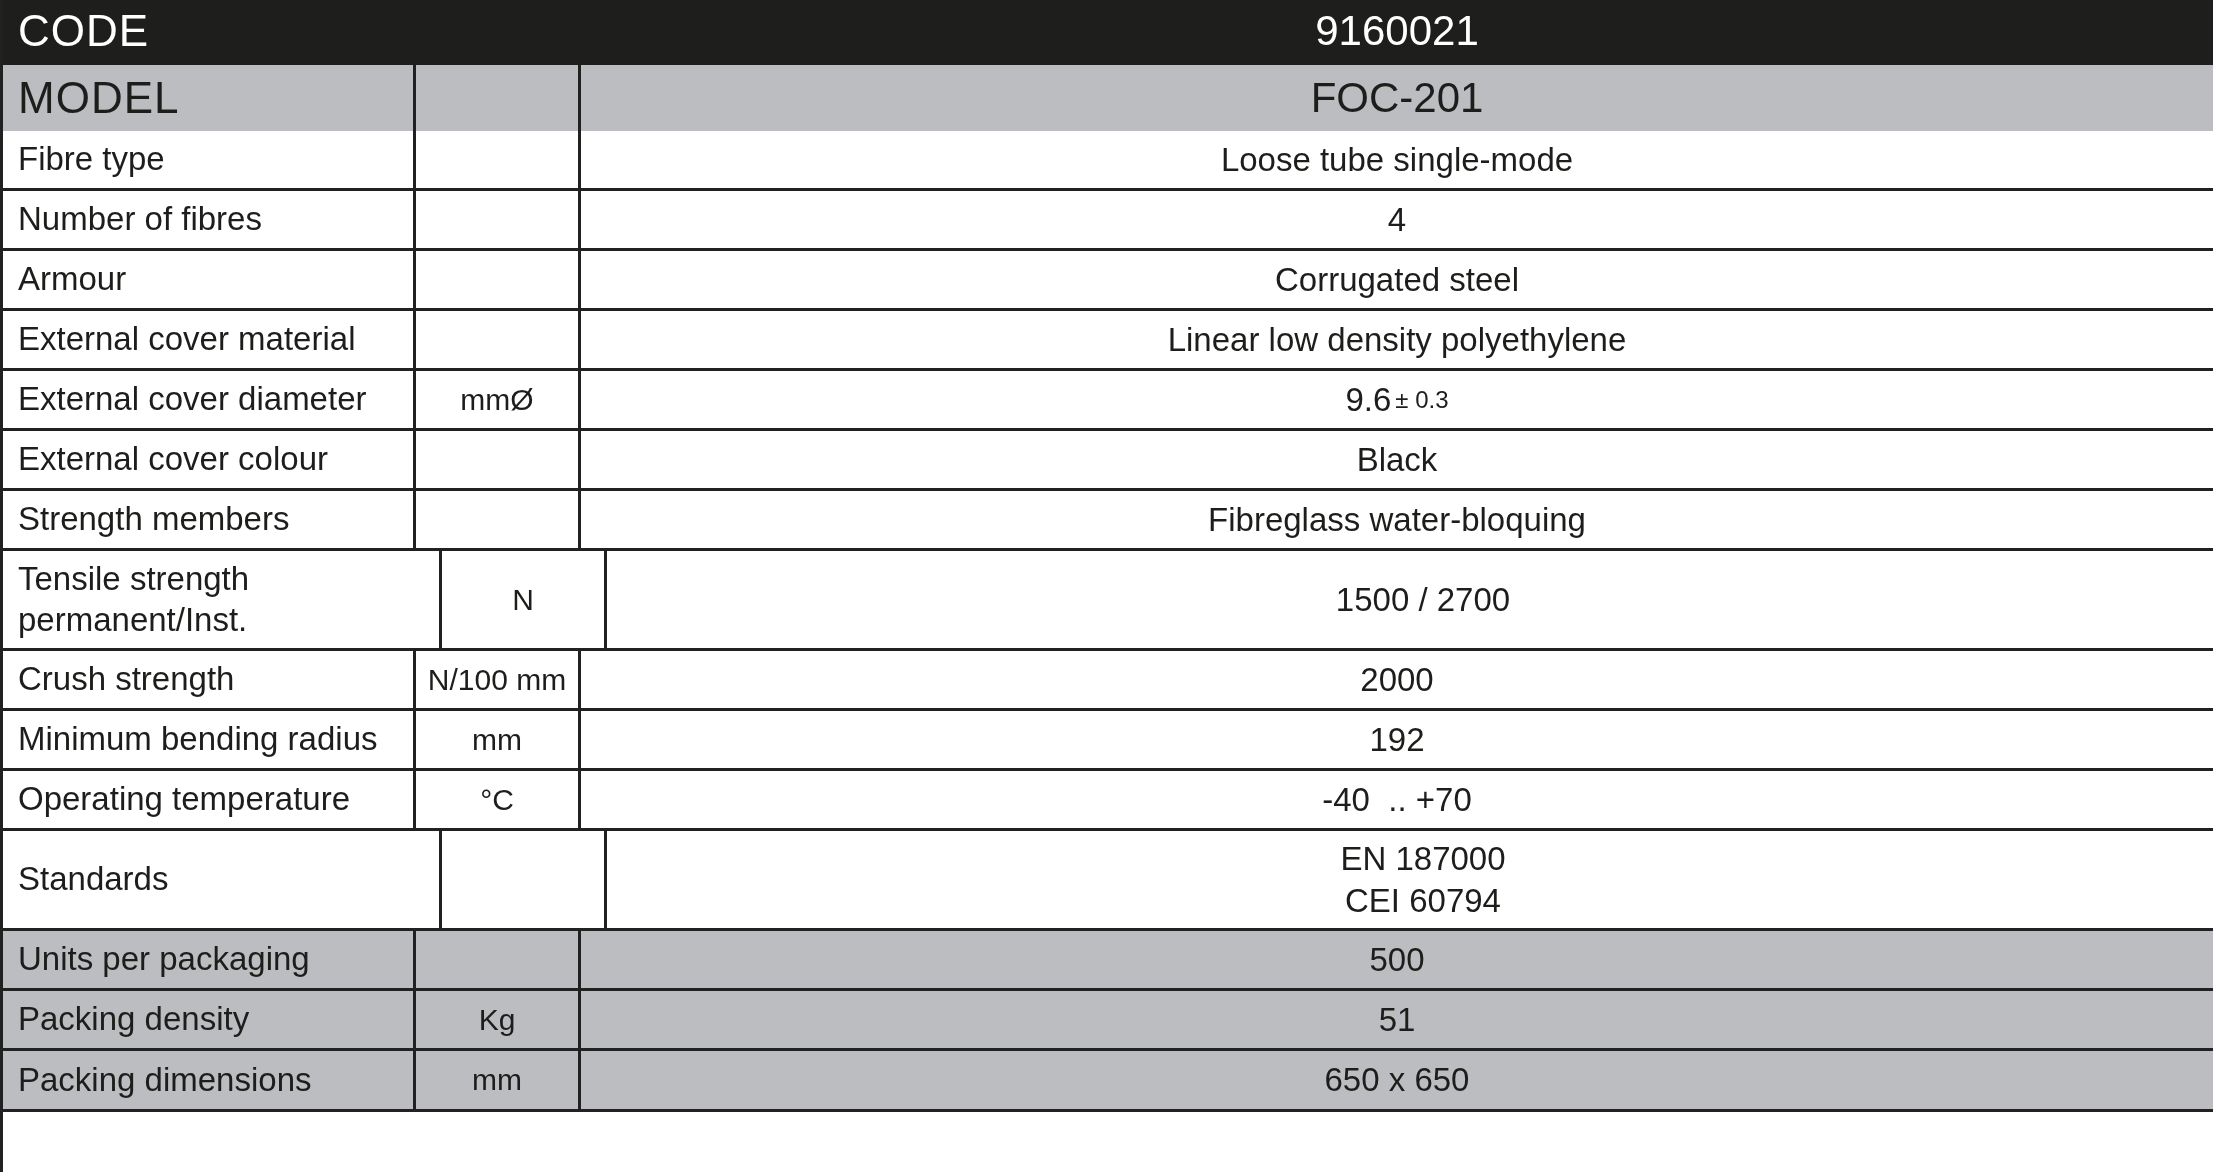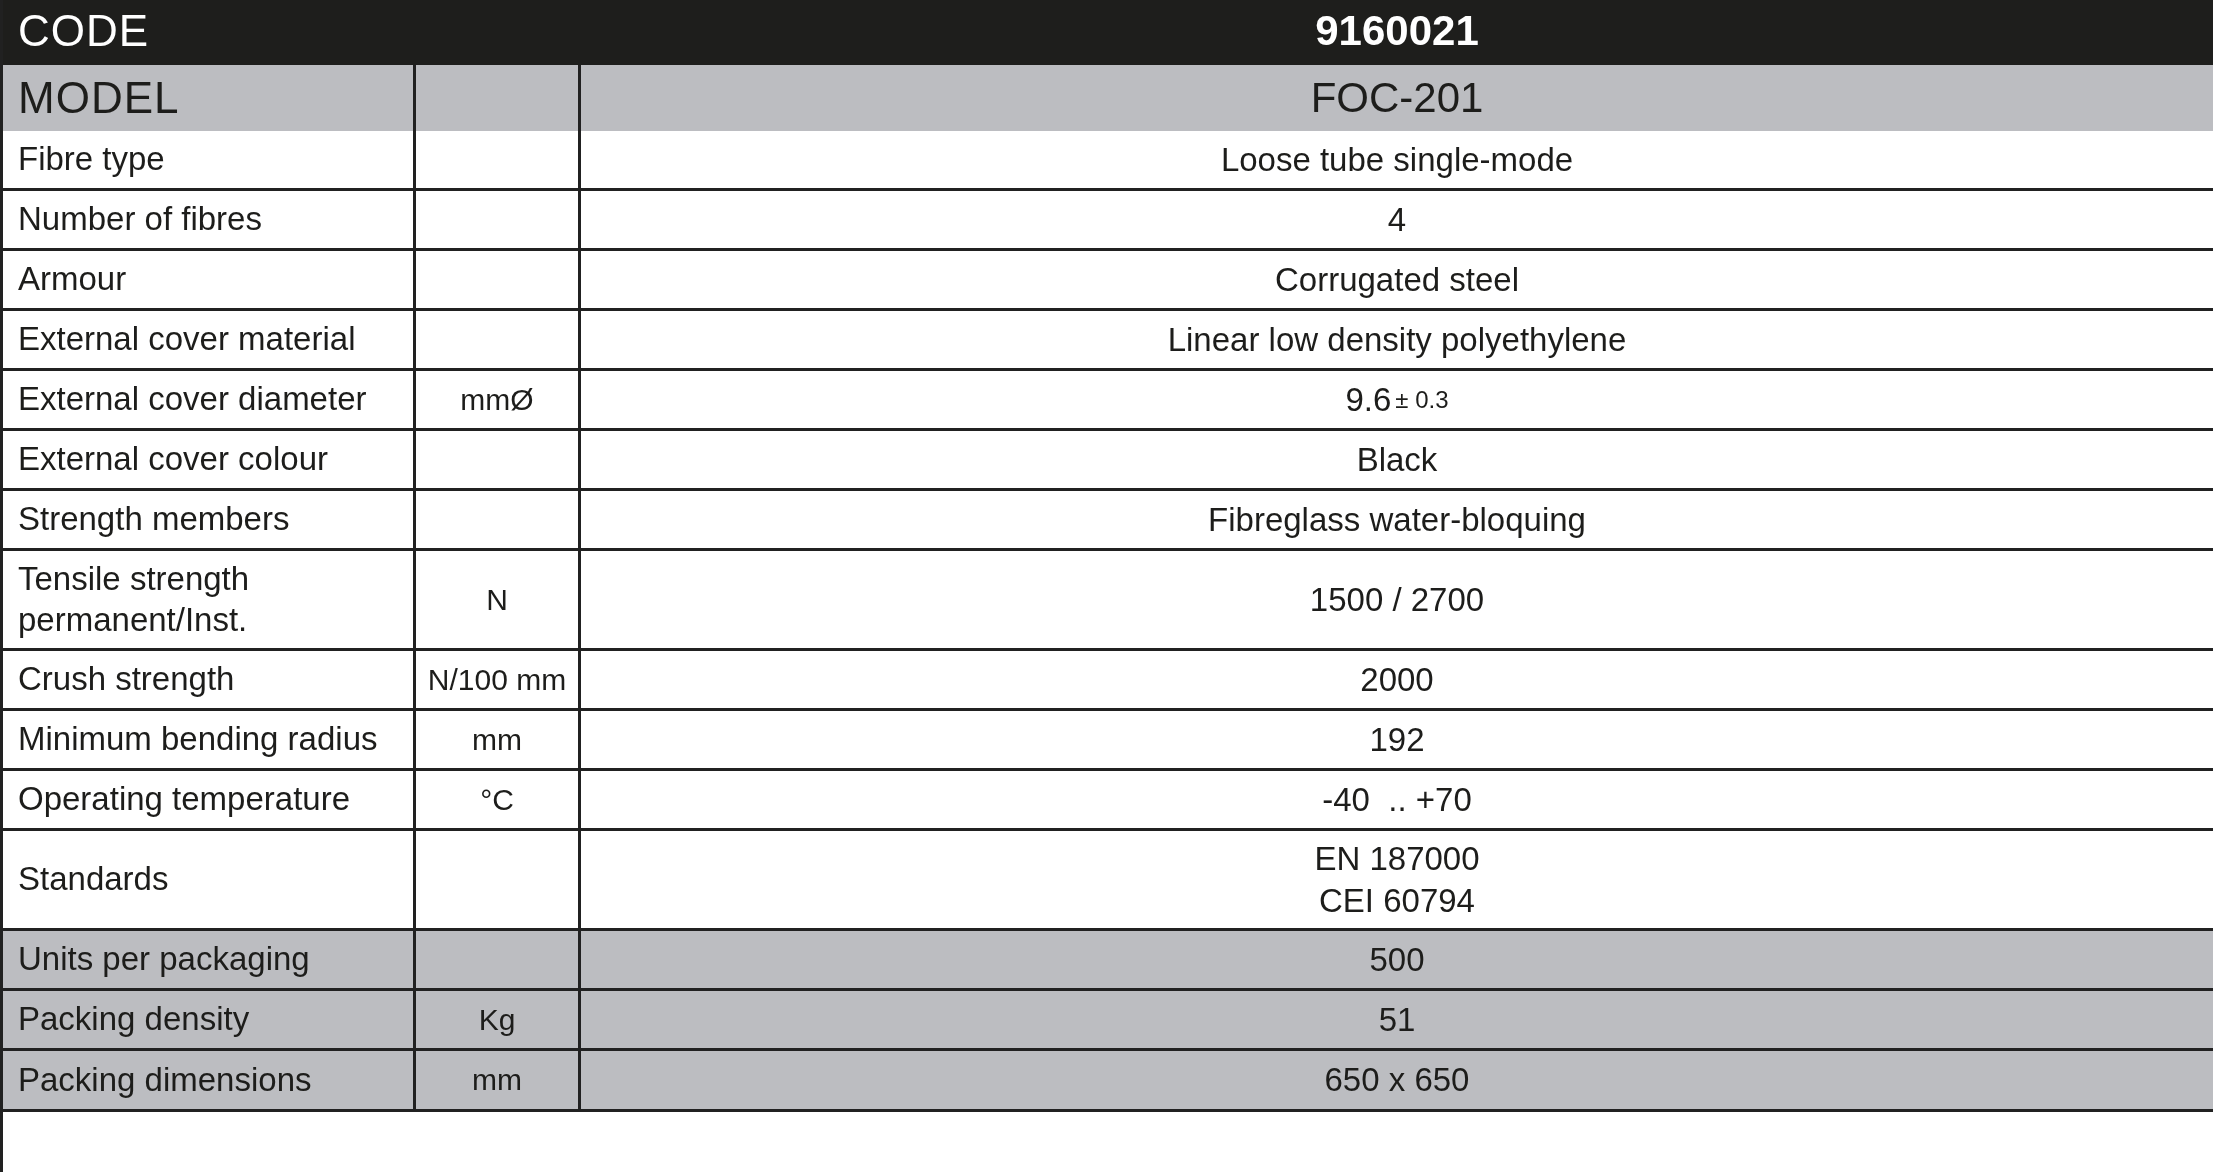--- a/index.html
+++ b/index.html
@@ -18,21 +18,21 @@
     position:absolute;left:0;top:0;width:2213px;height:1172px;
     display:flex;flex-direction:column;
     border-left:3px solid var(--grid);
     background:var(--row-bg);
   }
   .row{
     display:flex;flex:0 0 auto;height:60px;
     background:var(--row-bg);
     border-bottom:3px solid var(--grid);
   }
-  .row.tall{height:100px;}
+  .row.tall{height:100px;gap:26px;}
   .row.code{height:65px;background:var(--header-bg);color:var(--header-text);border-bottom:3px solid var(--header-bg);}
   .row.model{height:66px;background:var(--shaded-bg);border-bottom:none;}
   .row.shaded{background:var(--shaded-bg);}
   .row:last-child{height:61px;}
 
   .cell{display:flex;align-items:center;overflow:hidden;}
   .cell-label{
     width:410px;flex:0 0 410px;
     padding-left:15px;padding-right:6px;
     font-size:33px;line-height:1.22;
@@ -46,21 +46,21 @@
     border-left:3px solid var(--grid);
     border-right:3px solid var(--grid);
   }
   .cell-value{
     flex:1 1 auto;
     justify-content:center;text-align:center;
     font-size:33px;line-height:1.25;
     white-space:pre-wrap;
   }
   .row.code .cell-unit,
-  .row.code .cell-value{border:none;font-weight:bold;}
+  .row.code .cell-value{border:none;}
   .row.code .cell-label,
   .row.model .cell-label{font-size:44px;letter-spacing:1px;}
   .row.code .cell-value,
   .row.model .cell-value{font-size:42px;}
   .value-suffix{font-size:24px;margin-left:4px;align-self:center;}
 </style>
 </head>
 <body>
 
 <main>

